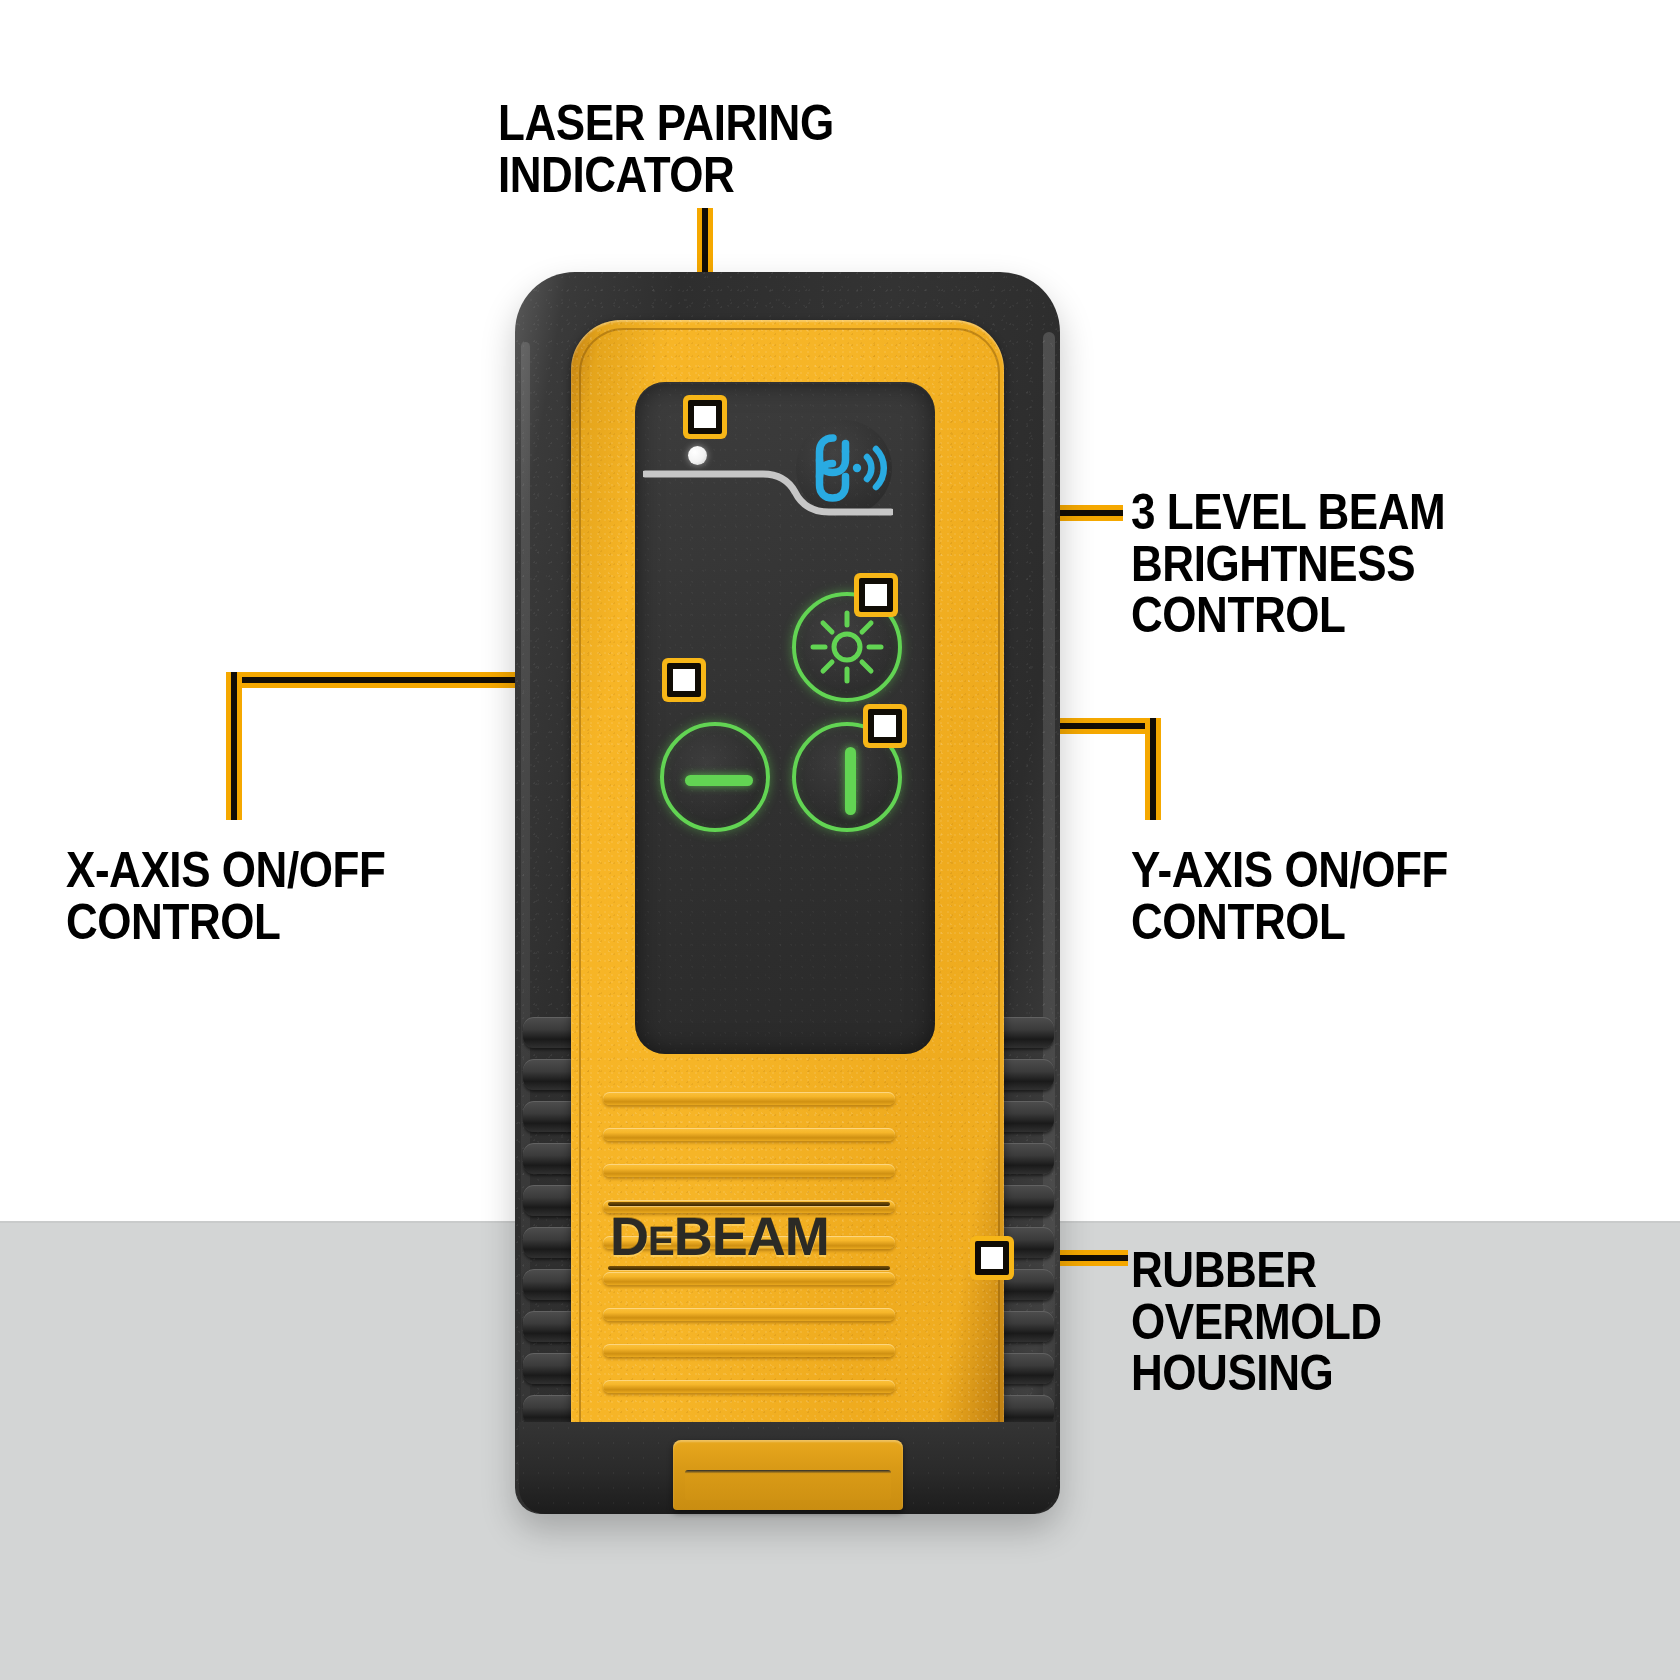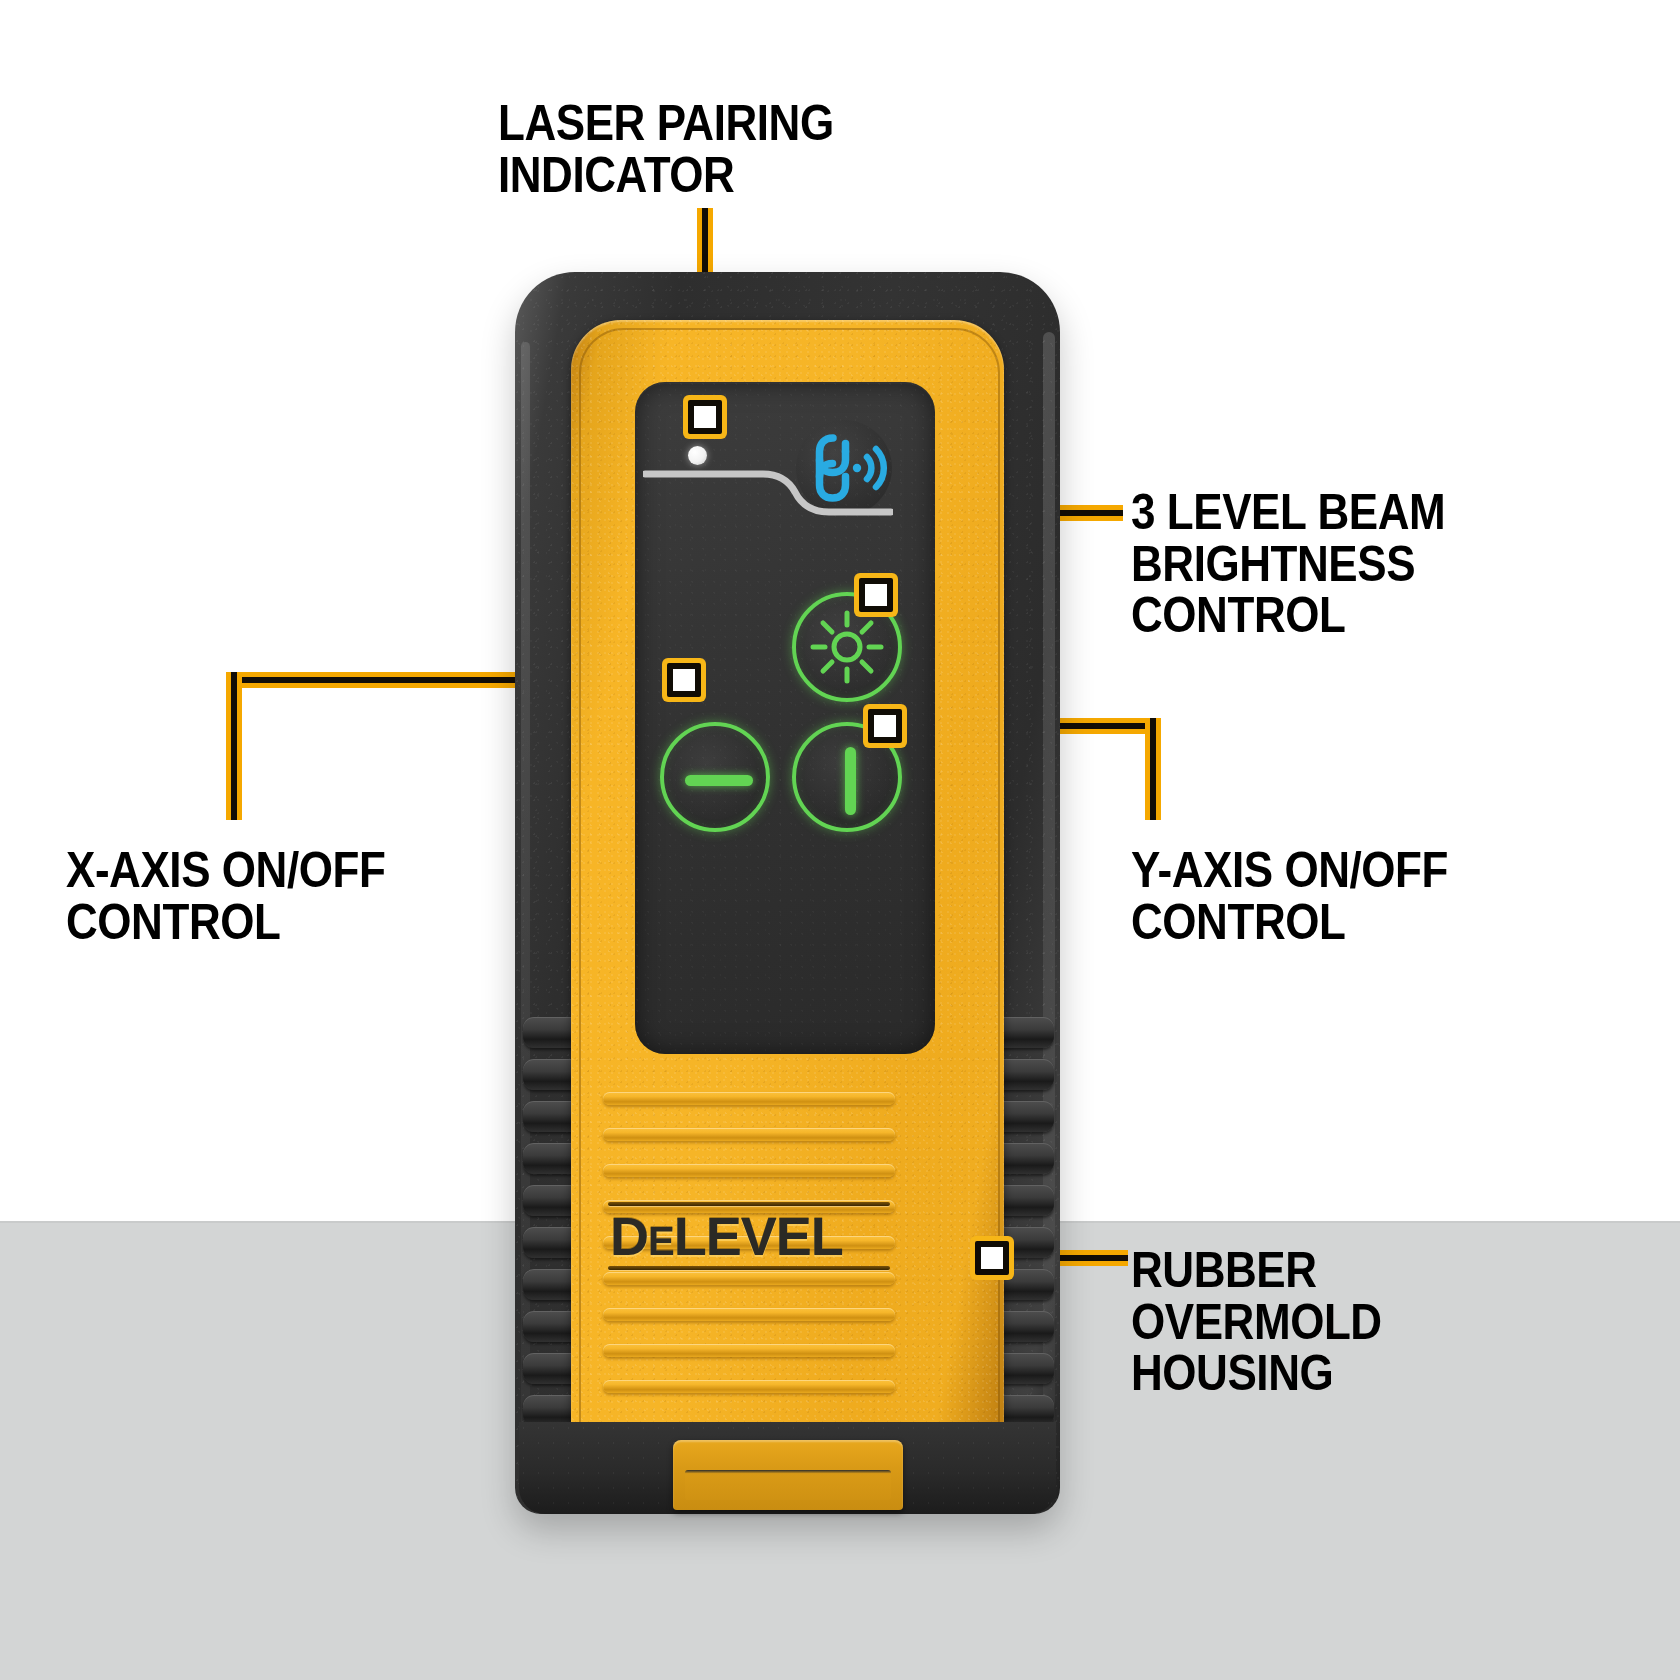--- a/index.html
+++ b/index.html
@@ -301,21 +301,21 @@
         <div class="brib" style="top: 108px;"></div>
         <div class="brib" style="top: 144px;"></div>
         <div class="brib" style="top: 180px;"></div>
         <div class="brib" style="top: 216px;"></div>
         <div class="brib" style="top: 252px;"></div>
         <div class="brib" style="top: 288px;"></div>
       </div>
 
     <div class="logo">
       <div class="logo-rule top"></div>
-      <div class="logo-text"><span>D</span><span class="sm">E</span><span>LEVEL</span></div>
+      <div class="logo-text"><span>D</span><span class="sm">E</span><span>BEAM</span></div>
       <div class="logo-rule bot"></div>
     </div>
 
     <div class="bottom-tab">
       <div class="bottom-tab-inner"></div>
     </div>
 
   </div>
 
   <div class="callout-label" style="left:498px;top:98px;width:520px;">LASER PAIRING

